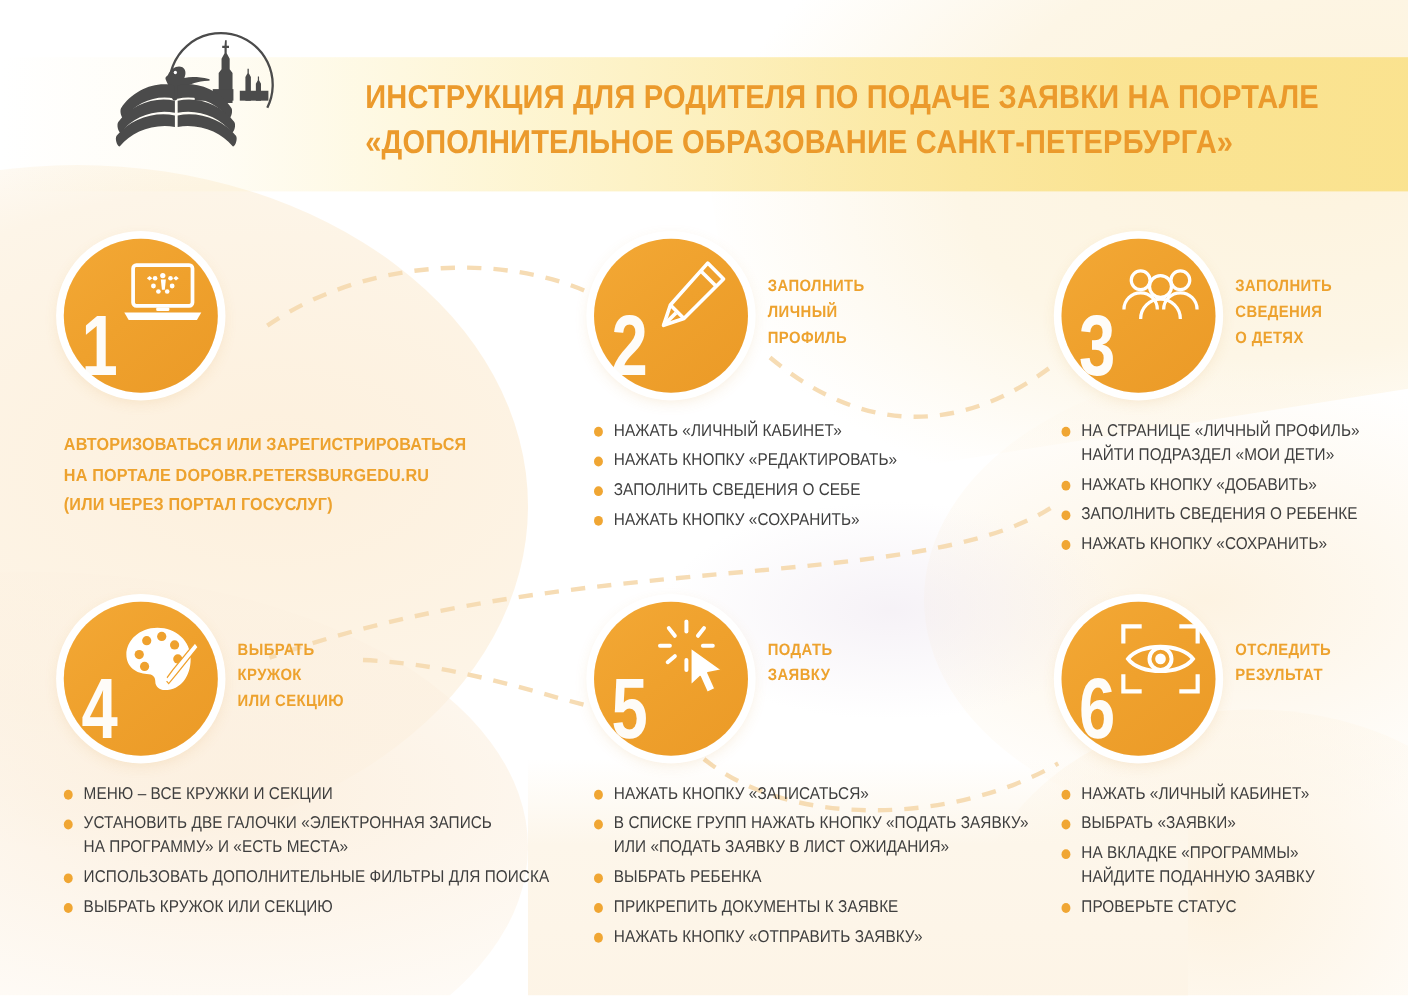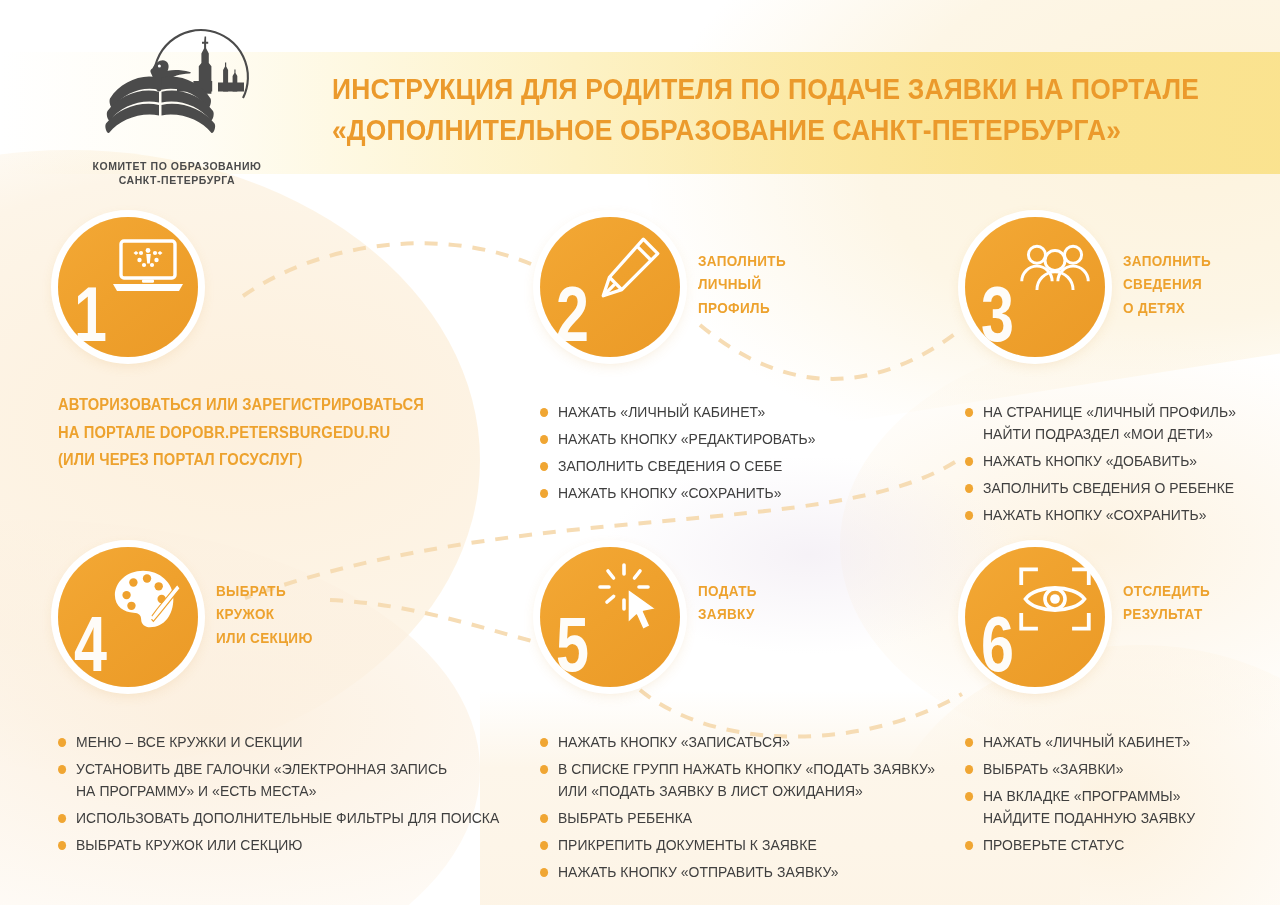--- a/index.html
+++ b/index.html
@@ -193,21 +193,21 @@
     line-height: 1.72;
     letter-spacing: 0.15px;
     transform: scaleX(0.92);
     transform-origin: left top;
     white-space: nowrap;
   }
   .lead-text .ll { display: block; }
 
   
   .bullets {
-    margin-top: 36px;
+    margin-top: 16px;
     list-style: none;
   }
   .bullets li {
     position: relative;
     padding-left: 20px;
     margin-bottom: 5px;
     color: #3f3f3f;
     font-family: "Liberation Sans Narrow", "Liberation Sans", sans-serif;
     font-weight: 400;
     font-size: 15.5px;
@@ -288,24 +288,20 @@
         <g fill="#4b4b4b">
           <path d="M18 76.5 c10.5-16.5 32-25.5 49-20.5 0 4 0 8 0 11.8 -17-4.2-35.5 3.6-46 17.6 -1.8 2.4-4.6 -5.6 -3-8.9z"></path>
           <path d="M15.5 89 c11.5-15.5 33-23.8 51.5-19.3 0 3.7 0 7.2 0 10.8 -18.5-4-38.5 4.2-48.8 17.4 -2 2.6-4.7-5.9-2.7-8.9z"></path>
           <path d="M14 101.5 c12-15 33.8-22.6 53-18.6 0 3.6 0 7 0 10.5 -19.3-3.6-39.8 4.8-49.6 17.2 -2.1 2.7-5.5-6.1-3.4-9.1z"></path>
           <path d="M69.5 56 c17-5 38.5 4 49 20.5 1.6 3.3-1.2 11.3-3 8.9 -10.5-14-29-21.8-46-17.6 0-3.8 0-7.8 0-11.8z"></path>
           <path d="M69.5 69.7 c18.5-4.5 40 3.8 51.5 19.3 2 3-0.7 11.5-2.7 8.9 -10.3-13.2-30.3-21.4-48.8-17.4 0-3.6 0-7.1 0-10.8z"></path>
           <path d="M69.5 82.9 c19.2-4 41 3.6 53 18.6 2.1 3-1.3 11.8-3.4 9.1 -9.8-12.4-30.3-20.8-49.6-17.2 0-3.5 0-6.9 0-10.5z"></path>
         </g>
       </svg>
     </span>
-    <div class="logo-caption">
-      <span>КОМИТЕТ ПО ОБРАЗОВАНИЮ</span><br>
-      <span>САНКТ-ПЕТЕРБУРГА</span>
-    </div>
   </div>
 
   <h1 class="main-title">
     <span class="tl">ИНСТРУКЦИЯ ДЛЯ РОДИТЕЛЯ ПО ПОДАЧЕ ЗАЯВКИ НА ПОРТАЛЕ</span>
     <span class="tl">«ДОПОЛНИТЕЛЬНОЕ ОБРАЗОВАНИЕ САНКТ-ПЕТЕРБУРГА»</span>
   </h1>
 
   <svg class="connectors" viewBox="0 0 1280 905">
     <path class="dash" d="M243 296 C 330 236, 455 228, 540 268"></path>
     <path class="dash" d="M700 325 C 790 400, 880 392, 960 330"></path>

